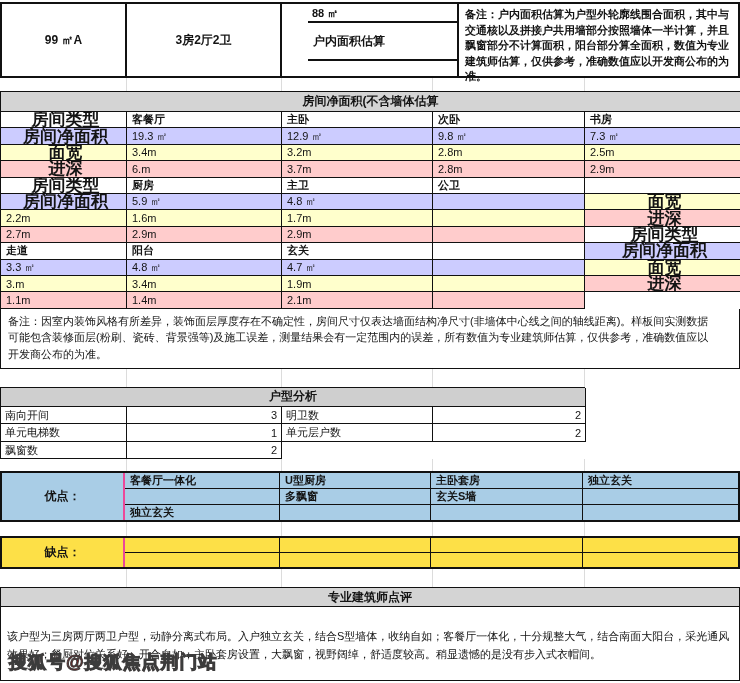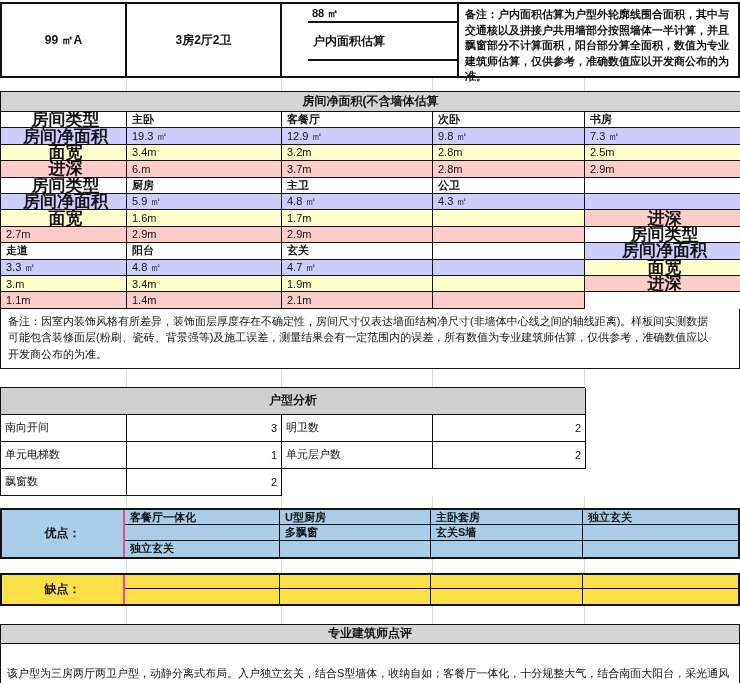--- a/index.html
+++ b/index.html
@@ -36,21 +36,21 @@
   .rt .bg-depth { background: #ffcccc; }
 
   
   .footnote { width: 740px; border: 1px solid #111; border-top: none; min-height: 60px;
               padding: 4px 21px 5px 7px; font-size: 11px; line-height: 1.52; }
 
   
   .an { width: 585px; border-left: 1px solid #111; border-top: 1px solid #111; display: grid;
         grid-template-columns: 126px 155px 151px 153px; }
   .an .cell { border-right: 1px solid #111; border-bottom: 1px solid #111; height: 17.5px;
-              font-size: 11px; display: flex; align-items: center; padding: 13px 4px; overflow: hidden; white-space: nowrap; }
+              font-size: 11px; display: flex; align-items: center; padding: 0 4px; overflow: hidden; white-space: nowrap; }
   .an .title { grid-column: 1 / 5; height: 19px; background: #cfcfcf; justify-content: center;
                font-weight: bold; font-size: 12px; }
   .an .val { justify-content: flex-end; }
   .an .ghost { border: none; background: transparent; }
 
   
   .pc { width: 740px; border: 2px solid #111; display: flex; }
   .pc .label { width: 123px; border-right: 2px solid #ec4899; display: flex; align-items: center; justify-content: center;
                font-weight: bold; font-size: 12px; }
   .pc .grid { flex: 1; display: grid; grid-template-columns: 155px 151px 152px 1fr; }
@@ -90,22 +90,22 @@
       <i class="g1"></i>
       <i class="g2"></i>
       <i class="g3"></i>
       <i class="g4"></i>
     </div>
 
   <div class="rt">
     <div class="cell title">房间净面积(不含墙体估算</div>
 
     <div class="cell lab">房间类型</div>
+    <div class="cell name">客餐厅</div>
     <div class="cell name">主卧</div>
-    <div class="cell name">客餐厅</div>
     <div class="cell name">次卧</div>
     <div class="cell name">书房</div>
 
     <div class="cell lab bg-area">房间净面积</div>
     <div class="cell bg-area">19.3 ㎡</div>
     <div class="cell bg-area">12.9 ㎡</div>
     <div class="cell bg-area">9.8 ㎡</div>
     <div class="cell bg-area">7.3 ㎡</div>
 
     <div class="cell lab bg-width">面宽</div>
@@ -122,24 +122,24 @@
 
     <div class="cell lab">房间类型</div>
     <div class="cell name">厨房</div>
     <div class="cell name">主卫</div>
     <div class="cell name">公卫</div>
     <div class="cell name"></div>
 
     <div class="cell lab bg-area">房间净面积</div>
     <div class="cell bg-area">5.9 ㎡</div>
     <div class="cell bg-area">4.8 ㎡</div>
-    <div class="cell bg-area">4.3 ㎡</div>
     <div class="cell bg-area"></div>
 
     <div class="cell lab bg-width">面宽</div>
+    <div class="cell bg-width">2.2m</div>
     <div class="cell bg-width">1.6m</div>
     <div class="cell bg-width">1.7m</div>
     <div class="cell bg-width"></div>
 
     <div class="cell lab bg-depth">进深</div>
     <div class="cell bg-depth">2.7m</div>
     <div class="cell bg-depth">2.9m</div>
     <div class="cell bg-depth">2.9m</div>
     <div class="cell bg-depth"></div>
 

